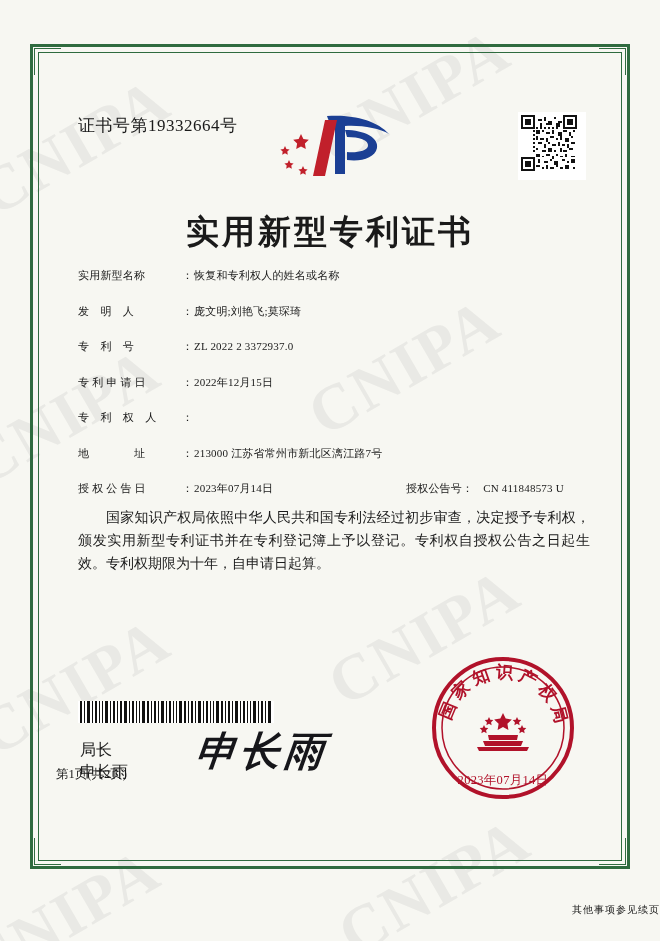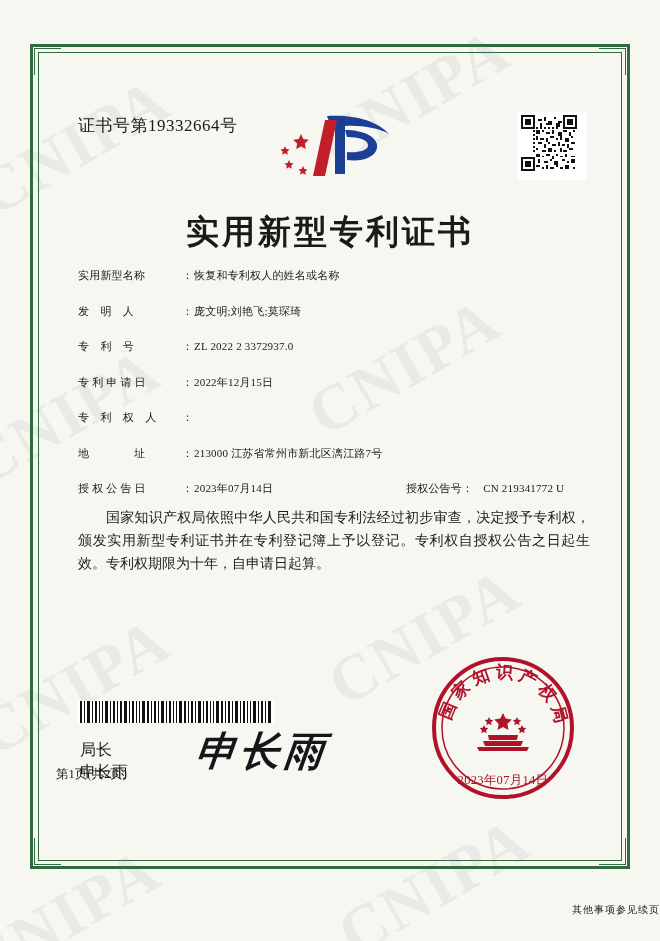--- a/index.html
+++ b/index.html
@@ -425,21 +425,21 @@
         <div class="field-label">地　　　　址</div>
         <div class="field-sep">：</div>
         <div class="field-value">213000 江苏省常州市新北区漓江路7号</div>
       </div>
 
       <div class="field-row split">
         <div class="field-label">授 权 公 告 日</div>
         <div class="field-sep">：</div>
         <div class="field-value">2023年07月14日</div>
         <div class="field-label2">授权公告号：</div>
-        <div class="field-value2">CN 219341772 U</div>
+        <div class="field-value2">CN 411848573 U</div>
       </div>
 
     </div>
 
     <div class="paragraphs">
       <p>国家知识产权局依照中华人民共和国专利法经过初步审查，决定授予专利权，颁发实用新型专利证书并在专利登记簿上予以登记。专利权自授权公告之日起生效。专利权期限为十年，自申请日起算。</p>
     </div>
 
     <div class="barcode">
       <svg width="196" height="22" viewBox="0 0 196 22" shape-rendering="crispEdges">

